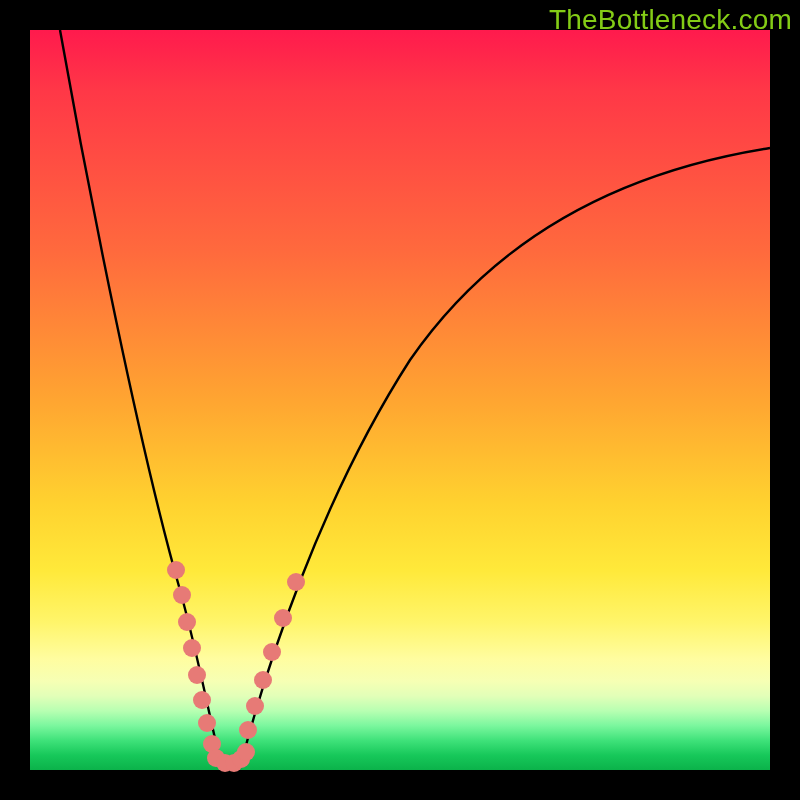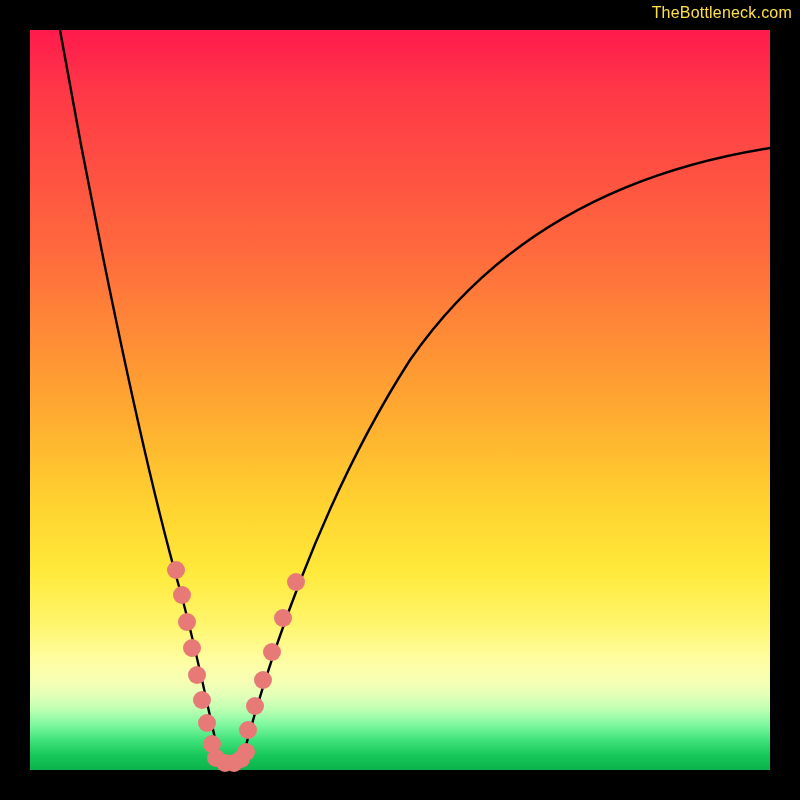--- a/index.html
+++ b/index.html
@@ -41,22 +41,22 @@
       #7bf79e 94%,
       #3fe27a 96%,
       #17c85a 98%,
       #0bb24a 100%
     );
   }
   .watermark {
     position: absolute;
     top: 4px;
     right: 8px;
-    color: #fde047;
-    font-size: 16px;
+    color: #84cc16;
+    font-size: 28px;
     font-weight: 500;
     letter-spacing: 0.2px;
     user-select: none;
   }
   svg.curve {
     position: absolute;
     left: 0;
     top: 0;
     width: 740px;
     height: 740px;

